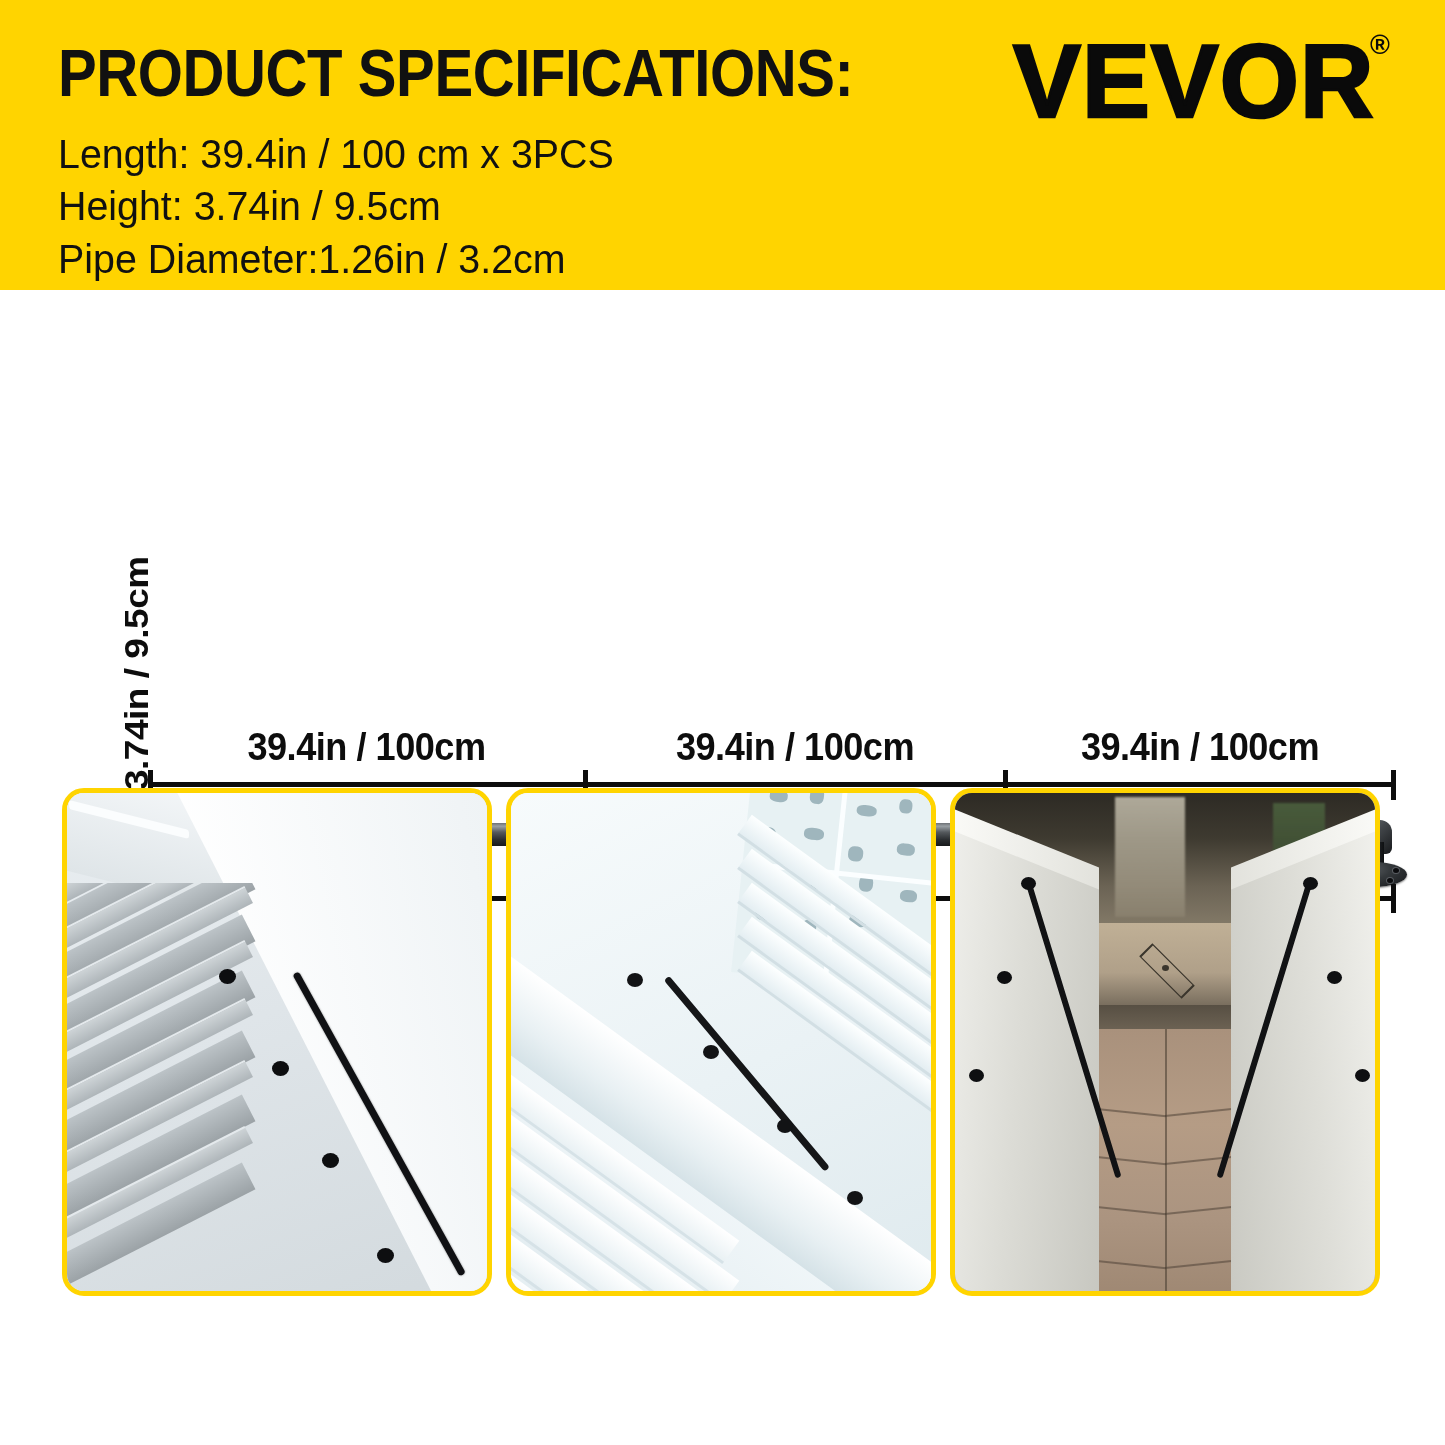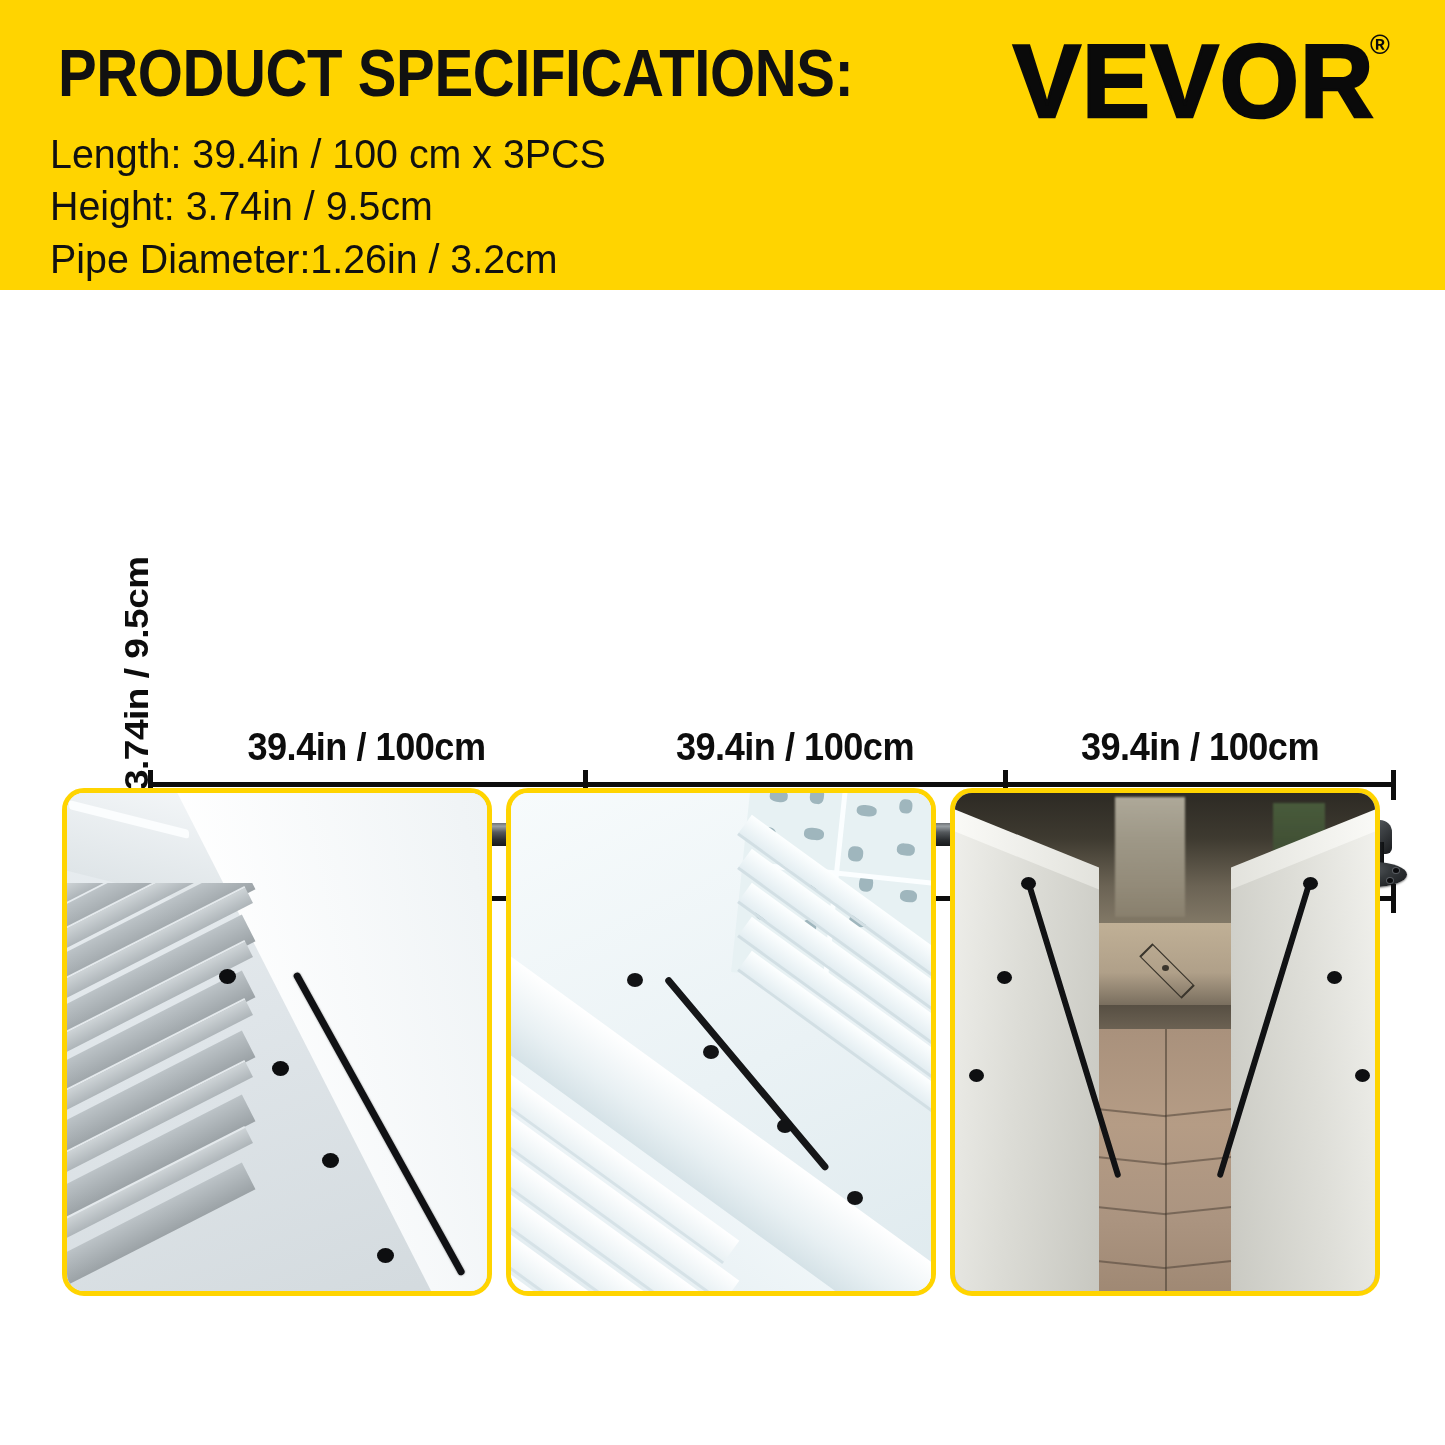--- a/index.html
+++ b/index.html
@@ -36,21 +36,21 @@
     font-weight: bold;
     letter-spacing: -0.5px;
     color: #111111;
     line-height: 1;
     transform: scaleX(0.88);
     transform-origin: left top;
     white-space: nowrap;
   }
   .spec-lines {
     position: absolute;
-    left: 50px;
+    left: 58px;
     top: 128px;
     width: 820px;
   }
   .spec-line {
     font-family: "Liberation Sans", sans-serif;
     font-size: 41px;
     font-weight: normal;
     color: #111111;
     line-height: 1.28;
     white-space: nowrap;

